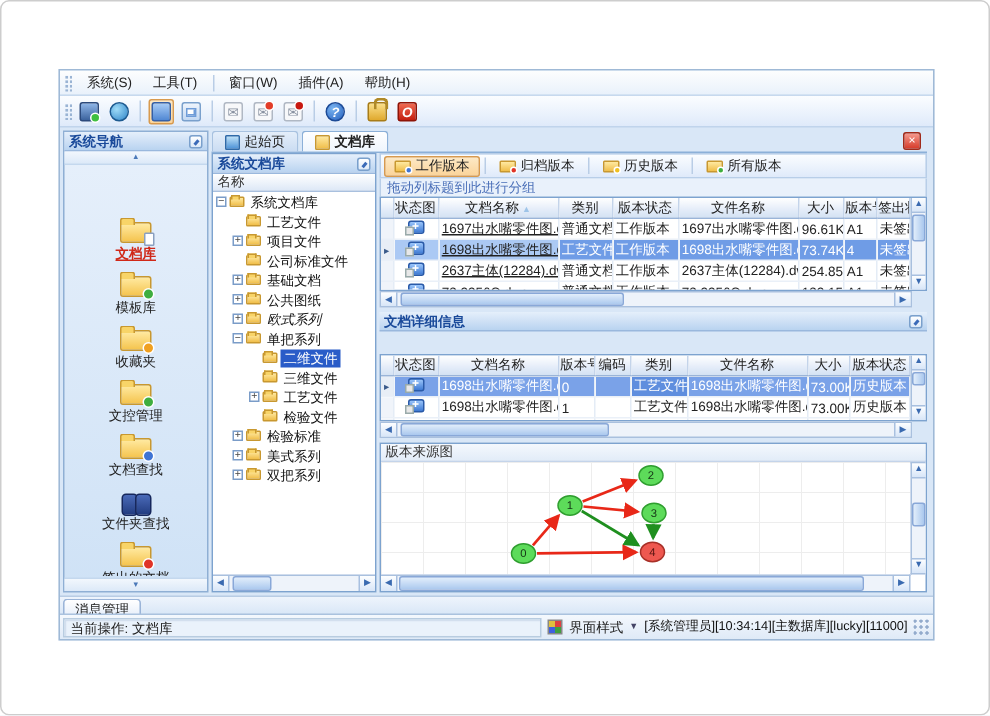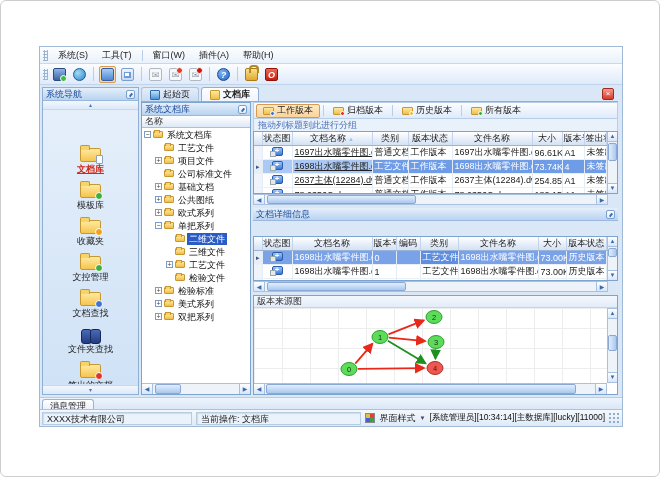--- a/index.html
+++ b/index.html
@@ -31,21 +31,21 @@
   .tico.help{background:radial-gradient(circle at 35% 30%,#7ab4f0,#2762c0);border-radius:50%;border:1px solid #1c4a96;font-weight:bold;}
   .tico.help::before{content:"?";}
   .tico.lock{background:linear-gradient(#fbe08a,#e0a92e);border:1px solid #a87c18;}
   .tico.lock::before{content:"";position:absolute;left:3px;top:-4px;width:6px;height:6px;border:2px solid #b08a28;border-bottom:none;border-radius:4px 4px 0 0;}
   .tico.power{background:linear-gradient(#f06a52,#c41e10);border:1px solid #8e1408;font-weight:bold;}
   .tico.power::before{content:"O";}
   .tsep{width:1px;height:14px;background:#b9cde6;margin:0 2px;}
 
   
   .sidebar{position:absolute;left:2px;top:40px;width:97px;height:308px;background:linear-gradient(#e7f0fb,#cfe2f6);border:1px solid #8fafd4;}
-  .panel-head{height:13px;background:linear-gradient(#e5effb,#b9d3f0);border-bottom:1px solid #9ab8dd;color:#1a4a9a;font-weight:normal;display:flex;align-items:center;padding:0 3px;}
+  .panel-head{height:13px;background:linear-gradient(#e5effb,#b9d3f0);border-bottom:1px solid #9ab8dd;color:#1a4a9a;font-weight:bold;display:flex;align-items:center;padding:0 3px;}
   .panel-head .ttl{flex:1;overflow:hidden;white-space:nowrap;}
   .pin{width:9px;height:9px;border:1px solid #7aa0cc;background:linear-gradient(#fff,#dce9f8);border-radius:2px;position:relative;}
   .pin::after{content:"";position:absolute;left:3px;top:2px;width:2px;height:4px;background:#3a6ab8;transform:rotate(40deg);}
   .collapse-strip{height:9px;text-align:center;line-height:8px;font-size:6px;color:#4a78b8;background:linear-gradient(#f2f7fd,#dcE9f8);border-bottom:1px solid #c4d8ee;}
   .collapse-strip.bot{position:absolute;left:0;right:0;bottom:0;border-top:1px solid #c4d8ee;border-bottom:none;}
   .collapse-strip.top::after{content:"▴";}
   .collapse-strip.bot::after{content:"▾";}
   .sb-sec{height:14px;display:flex;align-items:center;gap:3px;padding:0 3px;background:linear-gradient(#eef5fd,#cfe2f6);border-top:1px solid #fff;border-bottom:1px solid #a9c4e4;color:#15428b;font-weight:bold;}
   .sb-sec .secico{width:10px;height:8px;background:linear-gradient(#ffe9a0,#f0bE4a);border:1px solid #c89830;border-radius:1px;}
   .sb-sec .secico.grid{background:linear-gradient(#dfe9f6,#aac4e6);border:1px solid #7a9cc8;}
@@ -299,21 +299,21 @@
           <div class="tnode" style="padding-left: 13px;">
             <span class="expander">+</span>
             <span class="tfolder"></span>
             <span class="tlabel">基础文档</span>
           </div>
           <div class="tnode" style="padding-left: 13px;">
             <span class="expander">+</span>
             <span class="tfolder"></span>
             <span class="tlabel">公共图纸</span>
           </div>
-          <div class="tnode" style="padding-left: 13px;">
+          <div class="tnode" style="padding-left: 13px; font-style: italic;">
             <span class="expander">+</span>
             <span class="tfolder"></span>
             <span class="tlabel">欧式系列</span>
           </div>
           <div class="tnode" style="padding-left: 13px;">
             <span class="expander">−</span>
             <span class="tfolder"></span>
             <span class="tlabel">单把系列</span>
           </div>
           <div class="tnode" style="padding-left: 33px;">
@@ -595,21 +595,20 @@
         <div class="hs-btn r">▶</div>
       </div>
     </div>
   </div>
 
   <div class="msgstrip">
     <span class="msgtab">消息管理</span>
   </div>
 
   <div class="statusbar">
-    <span class="sfield company">XXXX技术有限公司</span>
     <span class="sfield op">当前操作: 文档库</span>
     <span class="styleico"></span>
     <span class="stylelbl">界面样式</span>
     <span class="caret">▼</span>
     <span class="session">[系统管理员][10:34:14][主数据库][lucky][11000]</span>
     <span class="grip"></span>
   </div>
 
  </div>
 </div>

